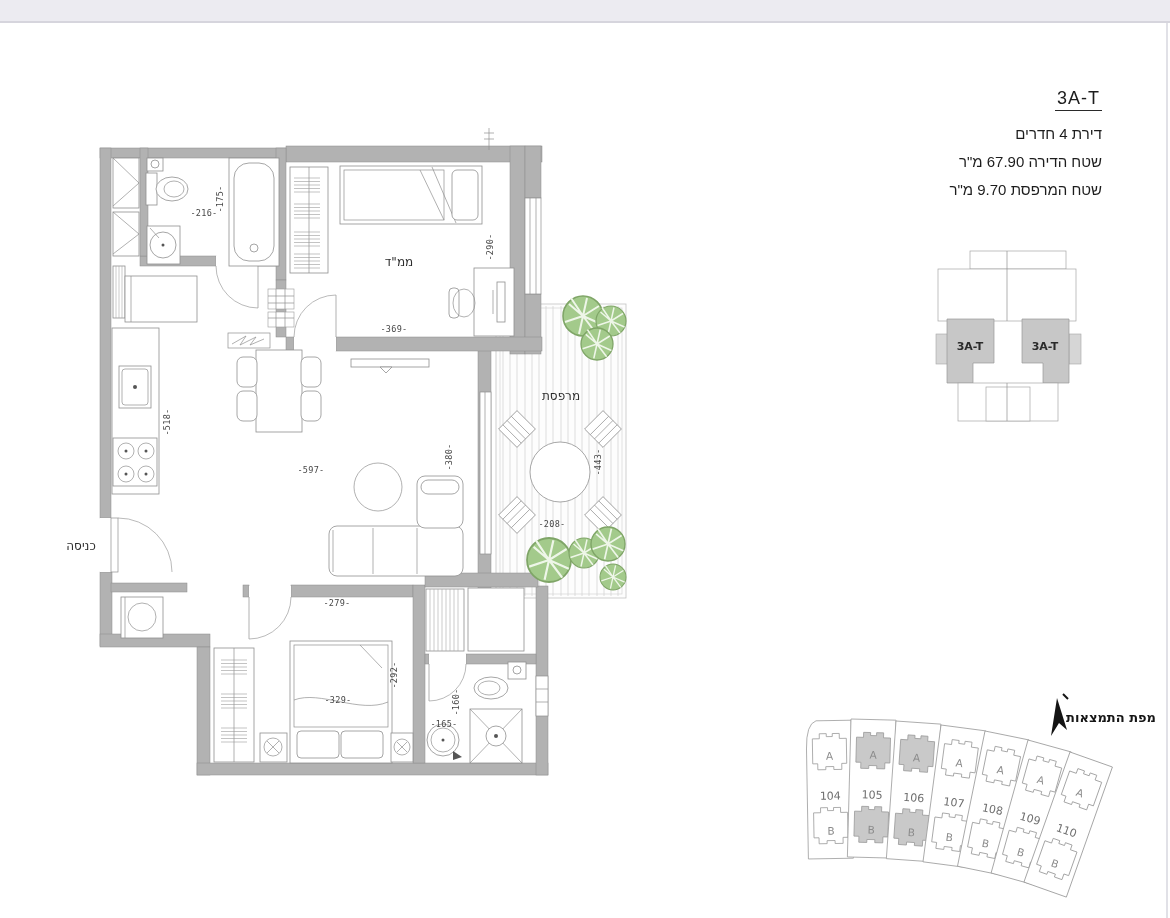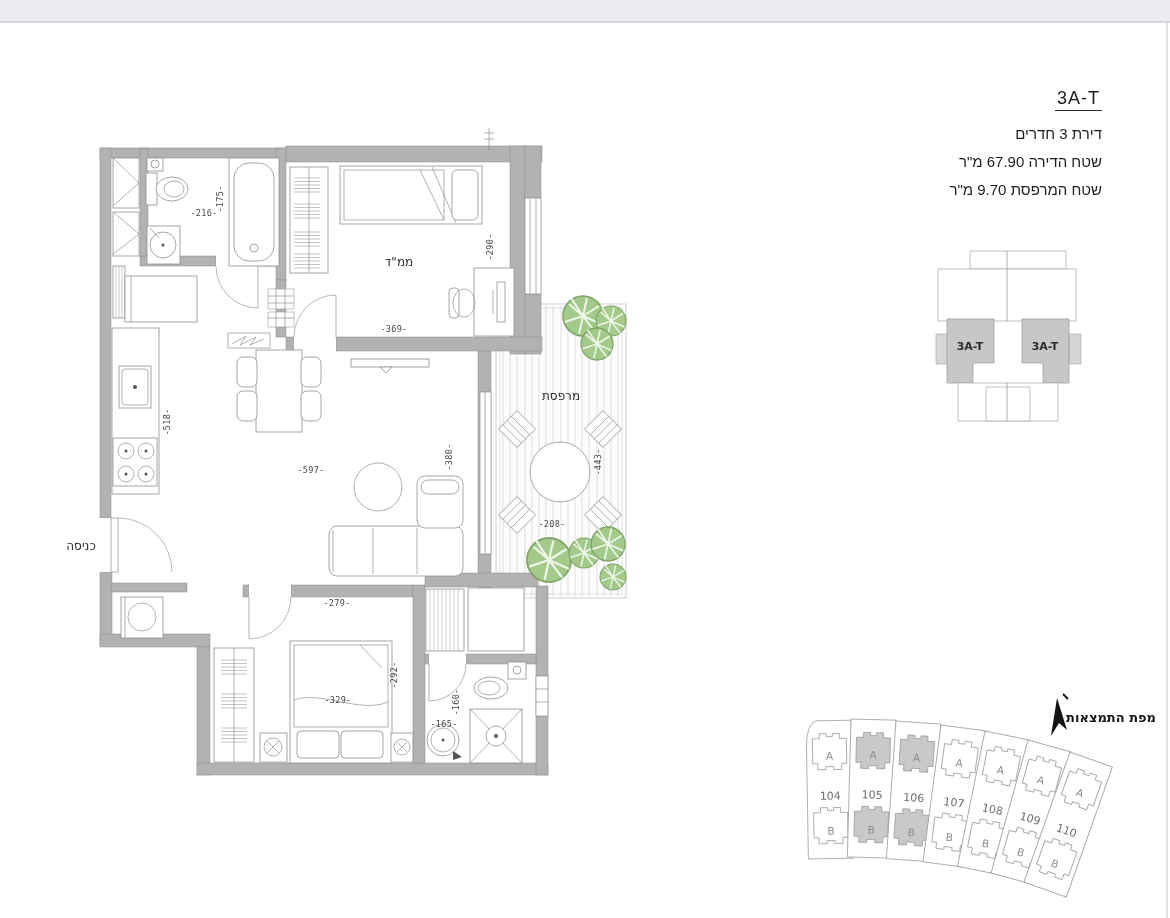--- a/index.html
+++ b/index.html
@@ -40,21 +40,21 @@
   .dark{fill:#555}
 </style>
 </head>
 <body>
 
 <div class="topbar"></div>
 <div class="right-edge"></div>
 
 <div class="header">
   <div class="unit-code"><span>3A-T</span></div>
-  <div class="hline">דירת 3 חדרים</div>
+  <div class="hline">דירת 4 חדרים</div>
   <div class="hline">שטח הדירה 67.90 מ"ר</div>
   <div class="hline">שטח המרפסת 9.70 מ"ר</div>
 </div>
 
 <svg width="1170" height="918" viewBox="0 0 1170 918">
   <defs>
     <g id="plant">
         <circle class="pbody" r="10"></circle>
         <path class="pvein" d="M0,0L8,-5M0,0L9,4M0,0L2,-9M0,0L-7,-6M0,0L-9,3M0,0L-2,9M0,0L6,8M0,0L-6,-9"></path>
       </g>

